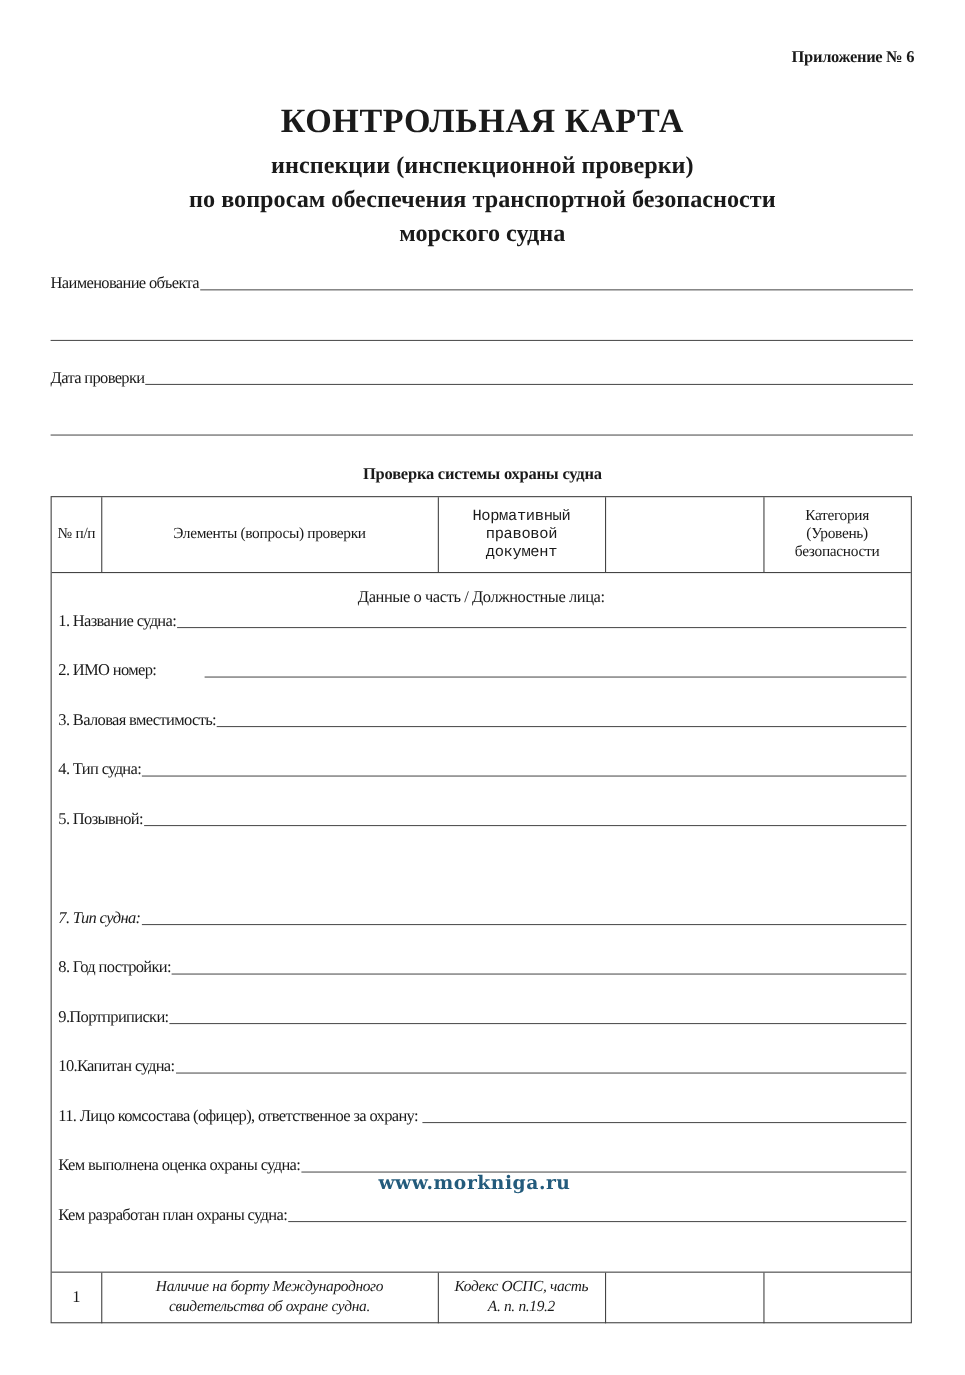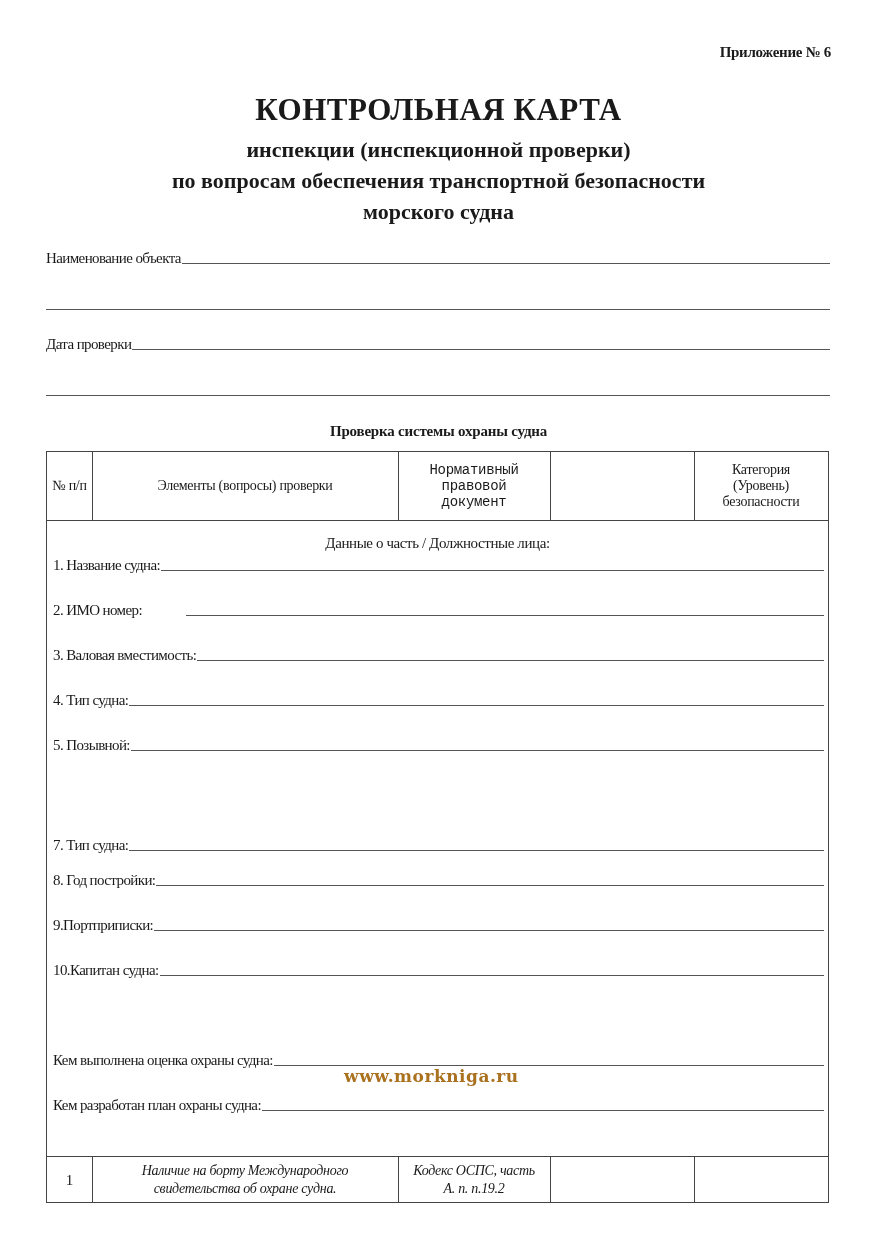--- a/index.html
+++ b/index.html
@@ -23,21 +23,21 @@
            font-size: 14px; line-height: 16px; letter-spacing: -0.3px; box-sizing: border-box; }
   .vline { position: absolute; top: 0; width: 0; height: 100%; border-left: 1.5px solid #444; }
   .ship-block { position: absolute; left: 0; top: 69px; width: 100%; height: 636px; border-bottom: 1.5px solid #444; box-sizing: border-box; }
   .ship-caption { position: absolute; top: 14px; left: 0; width: 100%; text-align: center; font-size: 15px; letter-spacing: -0.4px; }
   .ship-field { position: absolute; left: 6px; width: 771px; display: flex; align-items: flex-end; font-size: 15px; letter-spacing: -0.6px; }
   .ship-field .fill { flex: 1; border-bottom: 1.6px solid #555; height: 1px; margin-bottom: 3px; margin-left: 1px; }
   .row1 { position: absolute; left: 0; top: 705px; width: 100%; height: 46px; }
   .rcell { position: absolute; top: 0; height: 100%; display: flex; align-items: center; justify-content: center; text-align: center;
            font-size: 14px; line-height: 18px; box-sizing: border-box; }
   .ital { font-style: italic; letter-spacing: -0.3px; }
-  .watermark { left: 344px; top: 1066px; font-size: 17px; font-weight: bold; color: #a16207; letter-spacing: 0.5px;
+  .watermark { left: 344px; top: 1066px; font-size: 17px; font-weight: bold; color: #0c4a6e; letter-spacing: 0.5px;
                font-family: "DejaVu Serif", serif; opacity: 0.9; }
 </style>
 </head>
 <body>
 
 <div class="abs appendix">Приложение № 6</div>
 <div class="abs title t1">КОНТРОЛЬНАЯ КАРТА</div>
 <div class="abs title t2">инспекции (инспекционной проверки)</div>
 <div class="abs title t3">по вопросам обеспечения транспортной безопасности</div>
 <div class="abs title t4">морского судна</div>
@@ -83,34 +83,38 @@
         <span class="fill"></span>
       </div>
     <div class="ship-field" style="top:171px;">
         <span>4. Тип судна:</span>
         <span class="fill"></span>
       </div>
     <div class="ship-field" style="top:216px;">
         <span>5. Позывной:</span>
         <span class="fill"></span>
       </div>
-    <div class="ship-field" style="top:316px;">
+    <div class="ship-field" style="top:306px;font-style:italic;">
         <span>7. Тип судна:</span>
         <span class="fill"></span>
       </div>
     <div class="ship-field" style="top:351px;">
         <span>8. Год постройки:</span>
         <span class="fill"></span>
       </div>
     <div class="ship-field" style="top:396px;">
         <span>9.Портприписки:</span>
         <span class="fill"></span>
       </div>
     <div class="ship-field" style="top:441px;">
         <span>10.Капитан судна:</span>
+        <span class="fill"></span>
+      </div>
+    <div class="ship-field" style="top:486px;">
+        <span style="white-space:pre;">11. Лицо комсостава (офицер), ответственное за охрану: </span>
         <span class="fill"></span>
       </div>
     <div class="ship-field" style="top:531px;">
         <span>Кем выполнена оценка охраны судна:</span>
         <span class="fill"></span>
       </div>
     <div class="ship-field" style="top:576px;">
         <span>Кем разработан план охраны судна:</span>
         <span class="fill"></span>
       </div>

